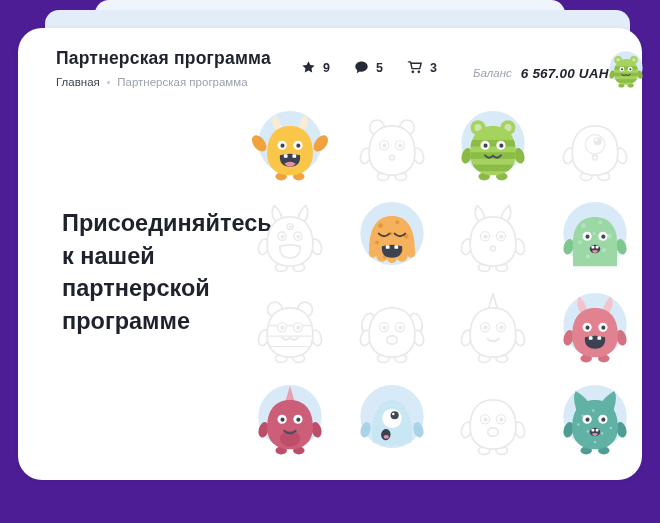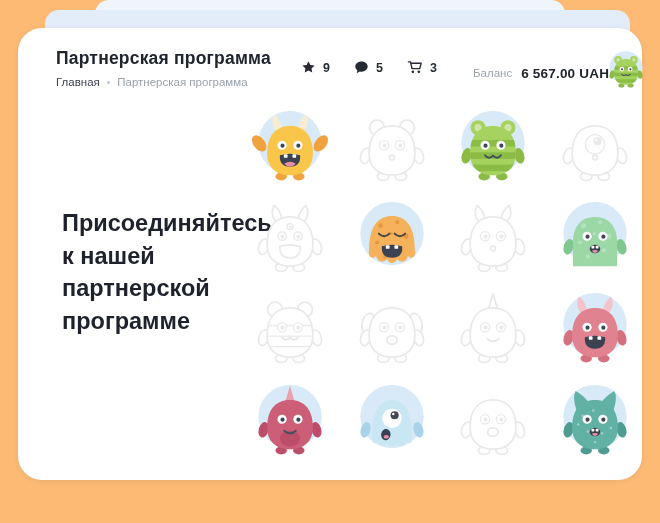--- a/index.html
+++ b/index.html
@@ -1,34 +1,34 @@
 <!DOCTYPE html>
 <html><head>
 <meta charset="utf-8">
 <style>
   html,body{margin:0;padding:0;background:#fff;}
   *{box-sizing:border-box;font-family:"Liberation Sans",sans-serif;}
-  .stage{position:relative;width:660px;height:523px;background:#fdba74;overflow:hidden;}
+  .stage{position:relative;width:660px;height:523px;background:#4c1d95;overflow:hidden;}
   .layer{position:absolute;border-radius:14px 14px 0 0;}
   .layer-back{left:95px;top:0;width:470px;height:34px;background:#f0f5fc;}
   .layer-front{left:45px;top:10px;width:585px;height:40px;background:#e3edf9;}
   .card{position:absolute;left:18px;top:28px;width:624px;height:452px;background:#ffffff;
         border-radius:24px;box-shadow:0 1px 5px rgba(40,60,90,.10);}
   
   .title-block{position:absolute;left:38px;top:20px;}
   .page-title{margin:0;font-size:17.5px;font-weight:700;color:#20242e;letter-spacing:.2px;}
   .breadcrumb{margin-top:7px;display:flex;align-items:center;gap:7px;font-size:11.5px;}
   .crumb-home{color:#3c4250;text-decoration:none;cursor:pointer;}
   .crumb-dot{color:#b9c0ca;font-size:10px;}
   .crumb-current{color:#9aa2ae;}
   .stats{position:absolute;left:283px;top:32px;display:flex;align-items:center;gap:24px;}
   .stat{display:flex;align-items:center;gap:7px;cursor:pointer;}
   .stat svg{display:block;}
   .stat-value{font-size:12.5px;font-weight:600;color:#262b36;}
-  .balance{position:absolute;left:455px;top:36px;display:flex;align-items:center;cursor:pointer;}
+  .balance{position:absolute;left:455px;top:36px;display:flex;align-items:center;cursor:pointer;font-style:italic;}
   .balance-label{font-size:11.5px;color:#9aa2ae;}
   .balance-value{font-size:13.5px;font-weight:700;color:#20242e;margin-left:9px;letter-spacing:.2px;}
   .balance .chev{margin-left:5px;display:block;}
   .avatar{position:absolute;left:585px;top:19px;width:46px;height:46px;cursor:pointer;}
   
   .hero{position:absolute;left:40px;top:175px;width:224px;}
   .hero h2{margin:4px;font-size:23.5px;line-height:32.5px;font-weight:700;color:#1e222c;}
   .hero p{margin:17px 0 0 0;font-size:13.5px;line-height:21.5px;color:#2f3540;width:180px;}
   
   .grid{position:absolute;left:221px;top:73px;display:grid;

